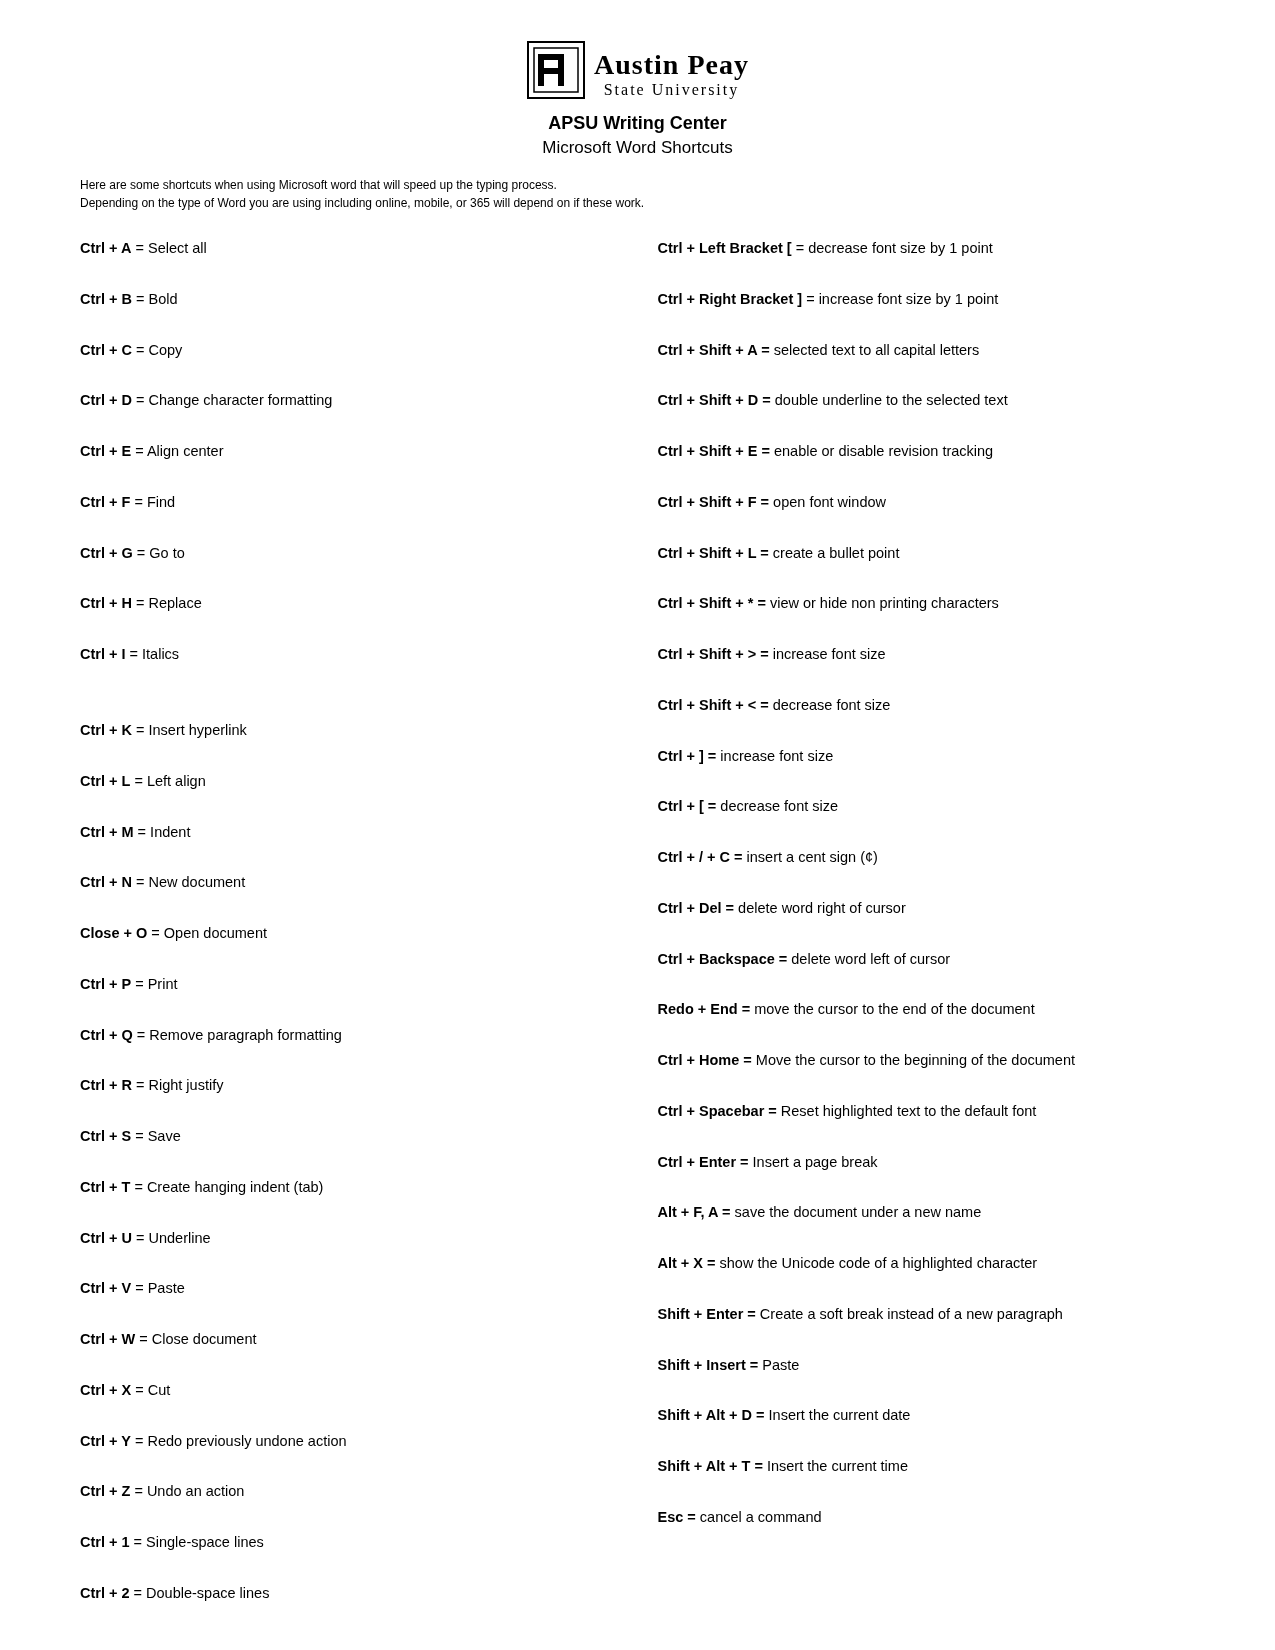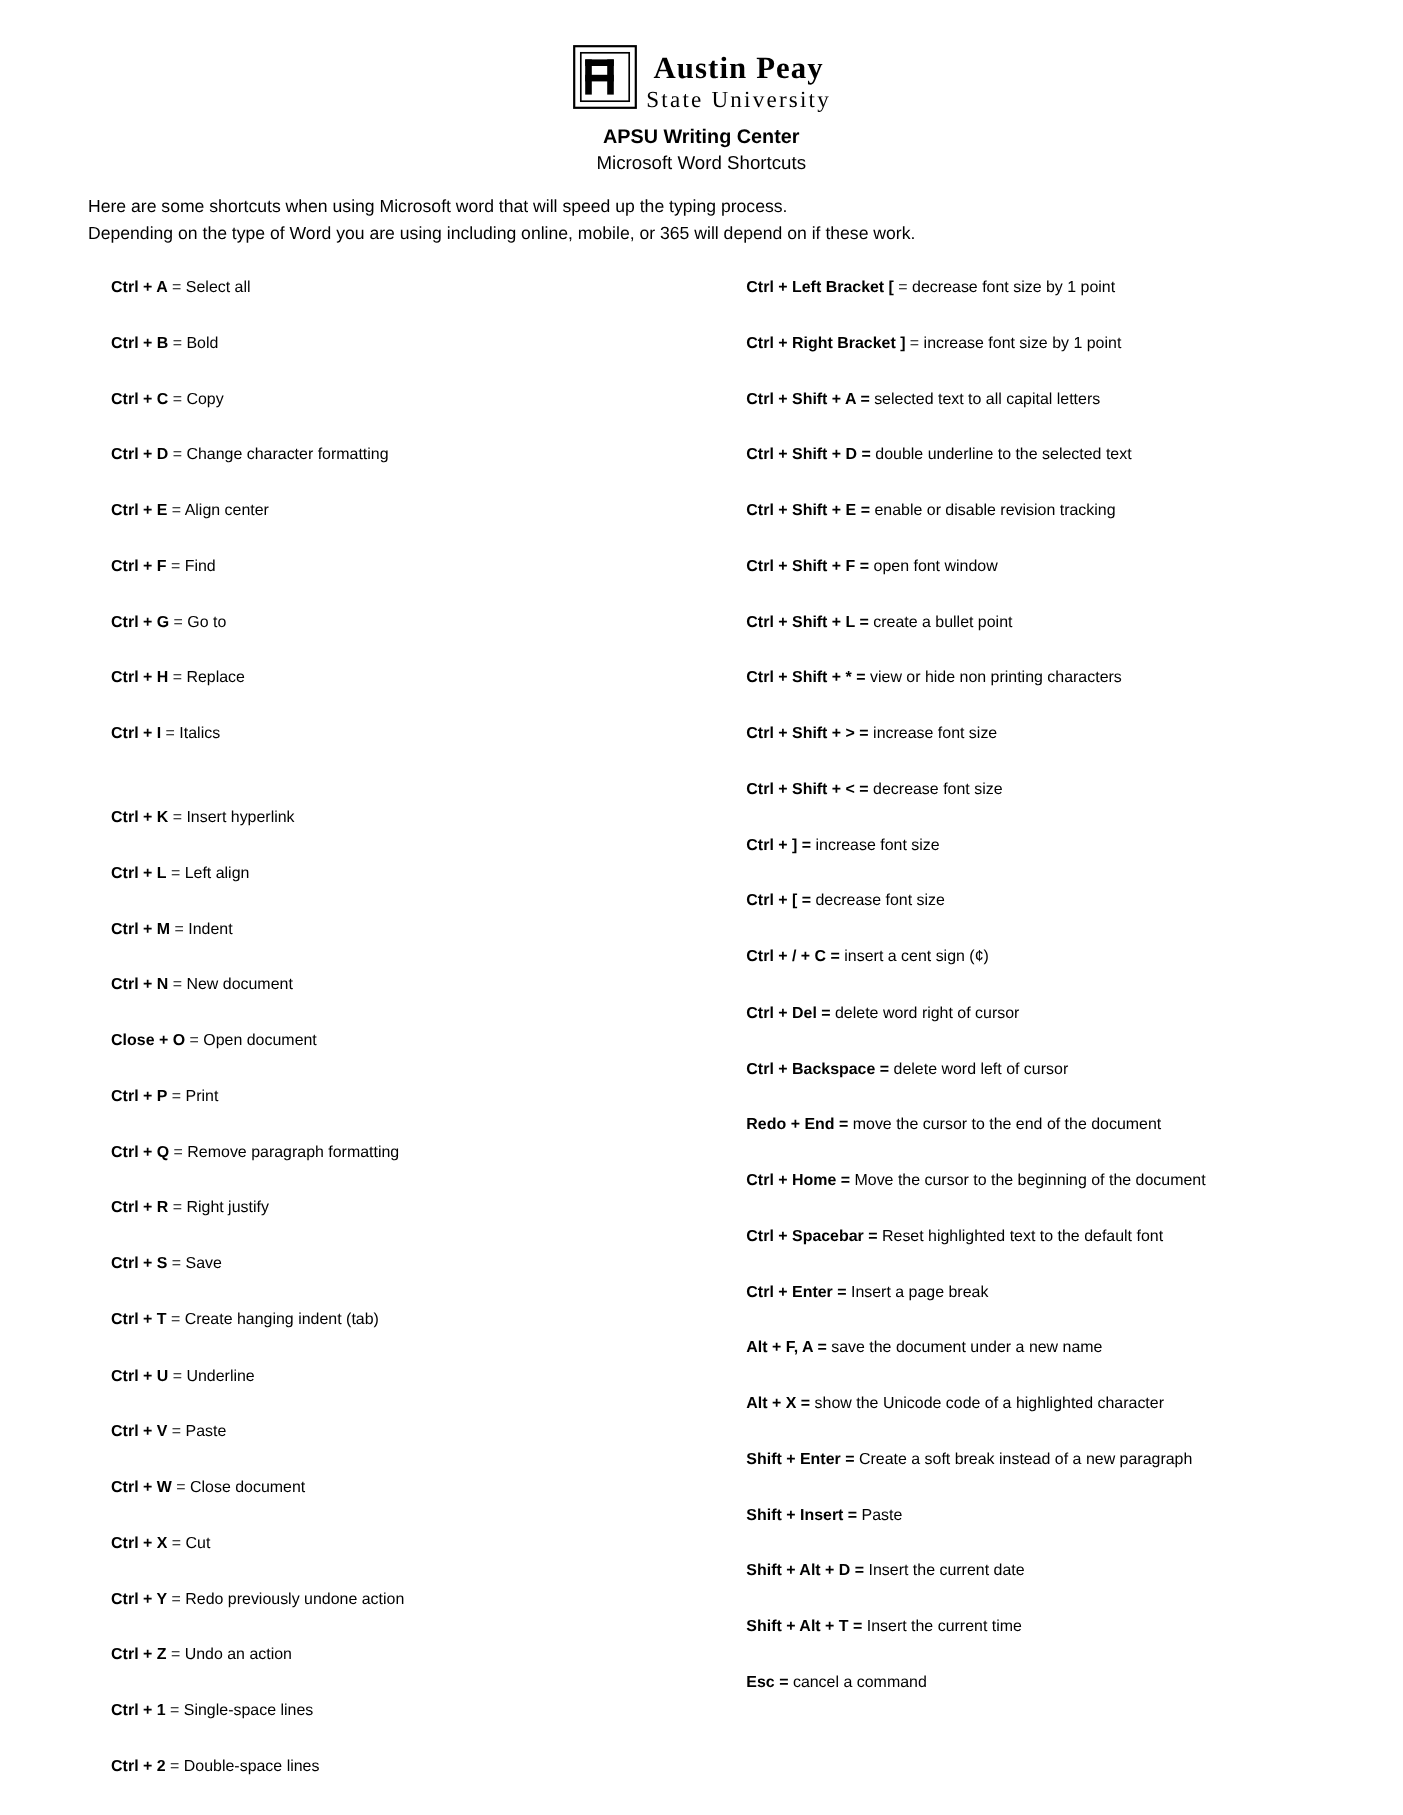--- a/index.html
+++ b/index.html
@@ -41,58 +41,57 @@
     }
 
     .logo-text .austin-peay {
       font-size: 28px;
       font-weight: 900;
       font-family: serif;
       letter-spacing: 1px;
     }
 
     .logo-text .state-university {
-      font-size: 21px;
+      font-size: 16px;
       font-weight: normal;
       font-family: serif;
       letter-spacing: 2px;
     }
 
     .center-title {
       font-size: 18px;
       font-weight: bold;
       font-family: Arial, sans-serif;
       margin-bottom: 4px;
     }
 
     .page-subtitle {
       font-size: 17px;
       font-family: Arial, sans-serif;
       margin-bottom: 14px;
     }
 
     .intro-text {
-      font-size: 16px;
+      font-size: 12px;
       font-family: Arial, sans-serif;
       line-height: 1.5;
       margin-bottom: 24px;
     }
 
     .shortcuts-grid {
       display: grid;
       grid-template-columns: 1fr 1fr;
       gap: 0 40px;
       font-size: 14.5px;
       font-family: Arial, sans-serif;
       line-height: 1.75;
     }
 
     .shortcut-item {
       display: block;
-      margin-left: 21px;
     }
 
     .shortcut-item .key {
       font-weight: bold;
     }
   </style>
 </head>
 <body>
 
 <div class="header">

